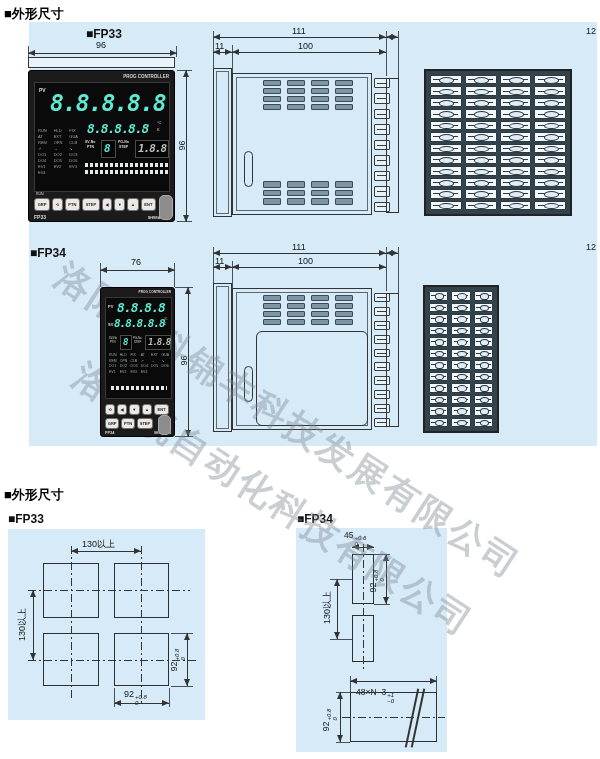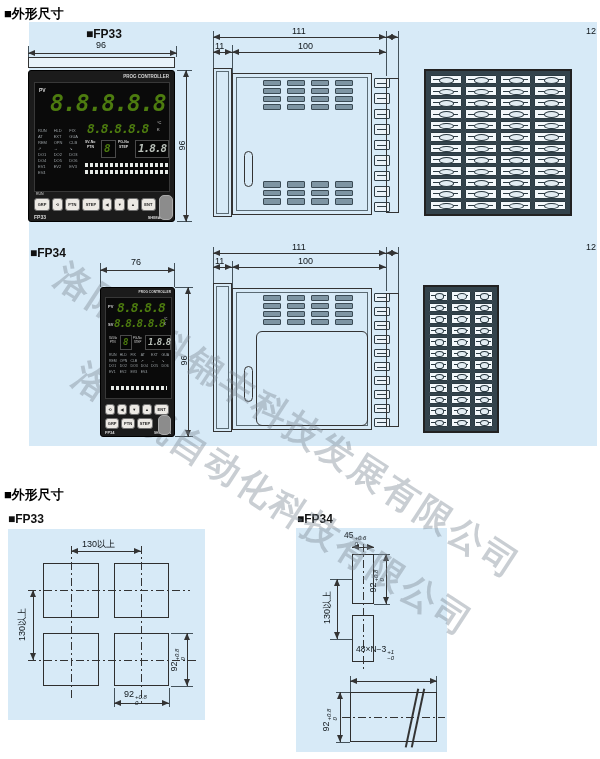--- a/index.html
+++ b/index.html
@@ -40,21 +40,21 @@
   .rear{position:absolute;border:2px solid #222;background:#33434c;z-index:1;padding:4px;box-sizing:border-box;}
   .rgrid{display:grid;gap:2px 3px;width:100%;height:100%;grid-auto-rows:1fr;}
   .tcell{background:#f3f8fb;border:1px solid #2b3a42;border-radius:1px;position:relative;}
   .tcell::before{content:"";position:absolute;left:8%;top:45%;width:84%;height:1px;background:#2b3a42;}
   .tcell::after{content:"";position:absolute;left:28%;top:16%;width:44%;height:62%;
                 border:1px solid #2b3a42;border-radius:50%;background:#e2ecf2;}
   
   .dev{position:absolute;background:#1b1b1b;border:1px solid #000;border-radius:3px;z-index:3;box-sizing:border-box;}
   .disp{position:absolute;background:#0a0a0a;border:1px solid #383838;box-sizing:border-box;}
   .seg{font-family:"DejaVu Sans Mono",monospace;font-style:italic;font-weight:bold;
-       color:#4d7c0f;letter-spacing:-1px;line-height:1;position:absolute;white-space:nowrap;}
+       color:#5eead4;letter-spacing:-1px;line-height:1;position:absolute;white-space:nowrap;}
   .seglit{color:#b9c0b9;}
   .dtxt{position:absolute;color:#d8d8d8;line-height:1;white-space:nowrap;}
   .stat{position:absolute;display:grid;gap:2px 3px;color:#9aa0a4;}
   .stat span{font-size:4px;line-height:1;}
   .stat34 span{font-size:3.5px;}
   .dbox{position:absolute;border:1px solid #4a4a4a;background:#060606;}
   .bars{position:absolute;height:4px;background:repeating-linear-gradient(90deg,#e6eae6 0 3px,transparent 3px 5px);}
   .btnrow{position:absolute;display:flex;gap:2px;}
   .btn{background:#ece9e4;border:1px solid #6f6f6f;border-radius:3px;color:#1d1d1d;
        font-size:4px;font-weight:bold;display:flex;align-items:center;justify-content:center;
@@ -492,21 +492,21 @@
       </span>
   </div>
   <div class="ext" style="left:330px;top:579px;width:22px;height:1px;"></div>
   <div class="ext" style="left:330px;top:639px;width:22px;height:1px;"></div>
   <div class="dv" style="left:337px;top:579px;height:60px;"></div>
   <div class="dlab rot" style="left:303px;top:603px;width:48px;">130以上</div>
 
   <div class="ext" style="left:350px;top:676px;width:1px;height:16px;"></div>
   <div class="ext" style="left:436px;top:676px;width:1px;height:16px;"></div>
   <div class="dh" style="left:350px;top:681px;width:87px;"></div>
-  <div class="dlab" style="left:356px;top:645px;font-size:8.5px;">
+  <div class="dlab" style="left:356px;top:688px;font-size:8.5px;">
     <span>48×N−3</span><span class="tol">
         <i>+1</i>
         <i>−0</i>
       </span>
   </div>
   <div class="sq" style="left:350px;top:692px;width:87px;height:50px;"></div>
   <div class="clh" style="left:342px;top:717px;width:103px;"></div>
   <div class="brk" style="left:411px;top:688px;height:60px;transform:rotate(12deg);"></div>
   <div class="brk" style="left:417px;top:688px;height:60px;transform:rotate(12deg);"></div>
   <div class="ext" style="left:336px;top:692px;width:14px;height:1px;"></div>

